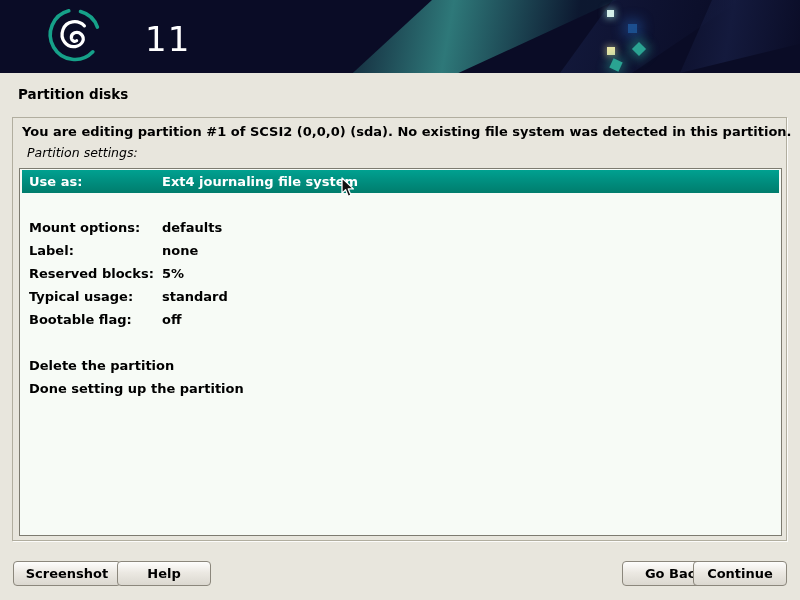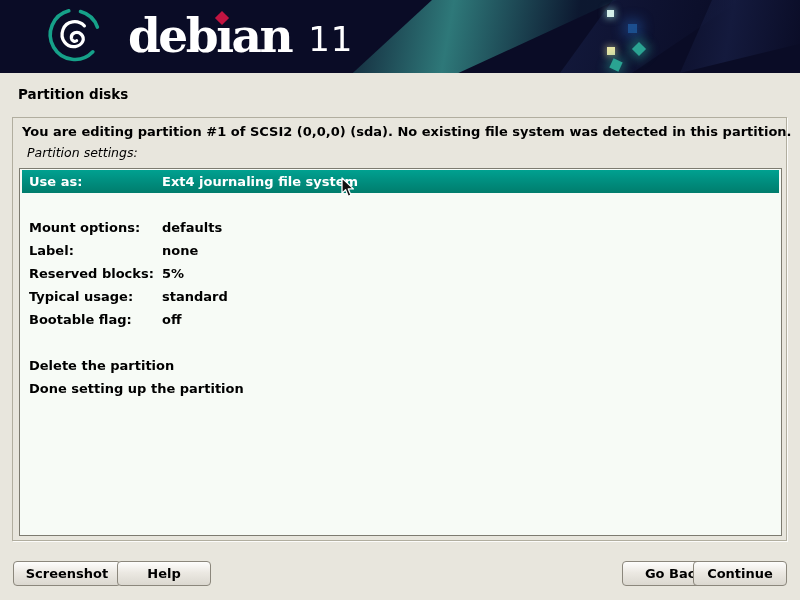--- a/index.html
+++ b/index.html
@@ -126,21 +126,20 @@
   <span class="sq sq-d"></span>
   <span class="sq sq-e"></span>
 
   <svg class="logo" viewBox="0 0 100 100">
     <path d="M 42 9 A 38 38 0 1 0 79 72" fill="none" stroke="#16a189" stroke-width="5.5" stroke-linecap="round"></path>
     <path d="M 60 10 A 38 38 0 0 1 86 34" fill="none" stroke="#16a189" stroke-width="5.5" stroke-linecap="round"></path>
     <path d="M 66 32 C 56 22 38 24 33 38 C 28 52 38 66 52 64 C 63 62 68 52 61 45 C 55 39 45 43 46 51 C 46.6 55 51 57 54 55" fill="none" stroke="#ffffff" stroke-width="5" stroke-linecap="round"></path>
   </svg>
 
   <div class="wordmark">
-    <span class="word"><span>deb</span><span class="i-wrap"><span class="i-dot"></span><span>ı</span></span><span>an</span></span>
     <span class="version">11</span>
   </div>
 </div>
 
 <div class="page-title">Partition disks</div>
 
 <div class="panel">
   <div class="message">You are editing partition #1 of SCSI2 (0,0,0) (sda). No existing file system was detected in this partition.</div>
   <div class="subtitle">Partition settings:</div>
 

